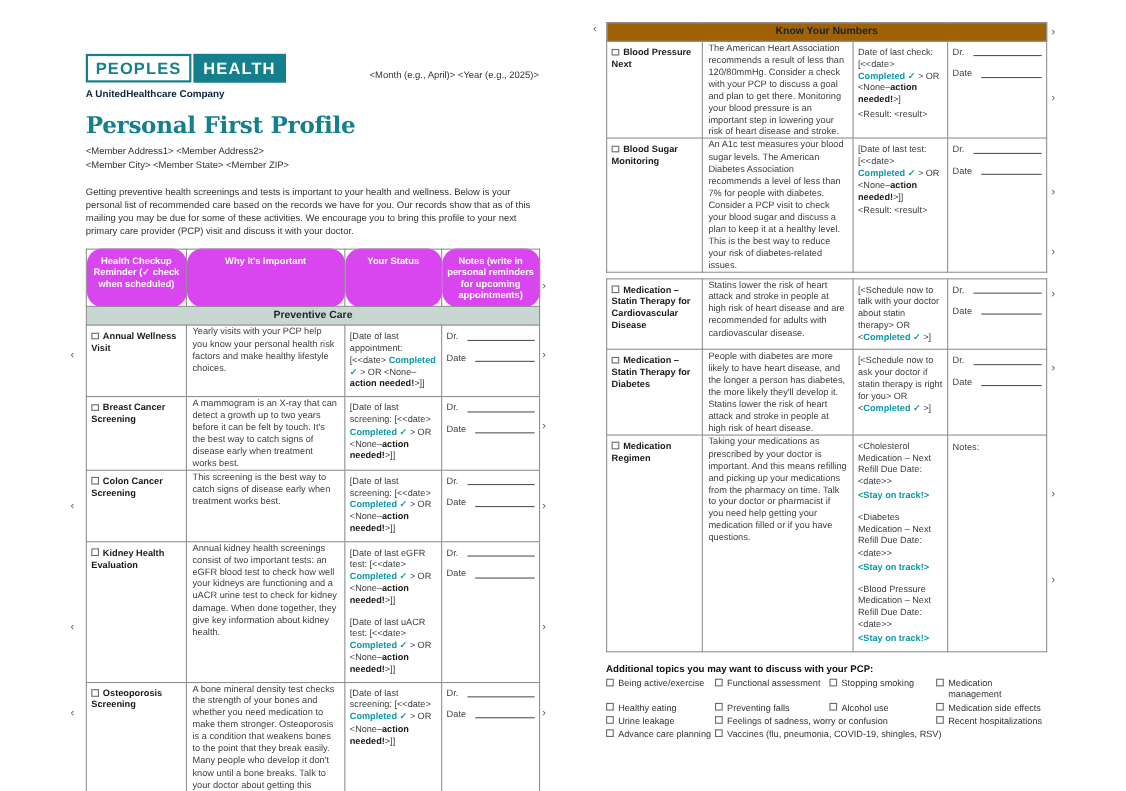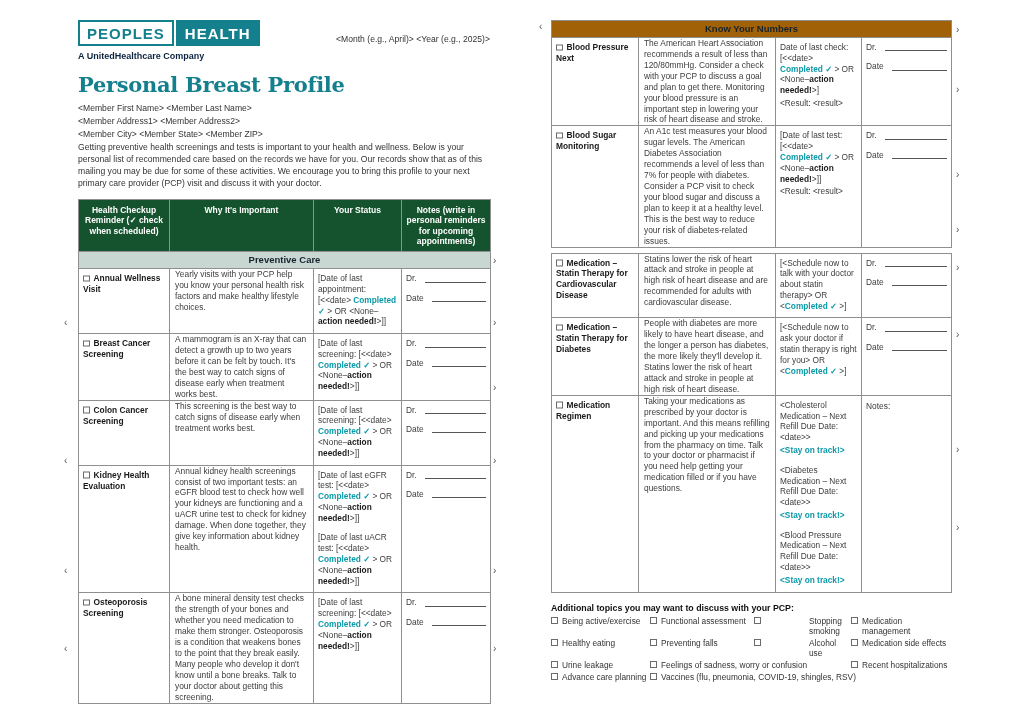--- a/index.html
+++ b/index.html
@@ -3,39 +3,39 @@
 <meta charset="utf-8">
 <style>
   * { box-sizing: border-box; margin: 0; padding: 0; }
   html,body { width:1024px; height:719px; background:#ffffff; overflow:hidden;
     font-family:"Liberation Sans", sans-serif; color:#3c3c3c; }
   .page { position:absolute; }
   #page-left  { left:78px;  top:20px; width:412px; }
   #page-right { left:551px; top:20px; width:400px; }
 
   
-  .logo-row { position:relative; }
+  .logo-row { position:relative;margin-top:29px; }
   .logo { display:inline-flex; gap:2px; }
   .logo .seg { font-weight:bold; font-size:15px; letter-spacing:1px; padding:4px 7px 3px; line-height:1; }
   .logo .seg1 { color:#15808D; border:2.5px solid #15808D; background:#fff; }
   .logo .seg2 { color:#fff; background:#15808D; border:2.5px solid #15808D; }
   .logo-sub { font-weight:bold; font-size:9px; color:#0c2340; margin-top:5px; }
   .date-ph { position:absolute; right:0; top:14px; font-size:8.6px; color:#333; }
 
   .title { font-family:"DejaVu Serif", serif; font-weight:bold; font-size:21px;
     color:#15808D; margin-top:11px; letter-spacing:-0.3px; }
   .member { font-size:8.6px; color:#333; line-height:1.5; margin-top:5px; }
-  .intro { font-size:8.6px; color:#333; line-height:1.4; margin-top:0; }
+  .intro { font-size:8.6px; color:#333; line-height:1.4; margin-top:11px; }
 
   
   table { border-collapse:collapse; width:100%; table-layout:fixed; }
   #page-left table { margin-top:10px; }
   td, th { border:1px solid #8f8f8f; vertical-align:top; }
-  th.hdr { background:#14532d; color:#fff; font-size:8.5px; font-weight:bold;
-    line-height:1.22; padding:5px 3px; text-align:center; }
+  th.hdr { background:#d946ef; color:#fff; font-size:8.5px; font-weight:bold;
+    line-height:1.22; padding:5px 3px; text-align:center;border-radius:14px; }
   td.band { background:#C9D7D3; color:#16222e; font-weight:bold; font-size:9.5px;
     text-align:center; padding:2px 0 3px; }
   #page-right td.band { background:#a16207; }
   td.name { font-size:8.4px; font-weight:bold; color:#1a1a1a; padding:4px; line-height:1.3; }
   td.why  { font-size:8.4px; color:#3c3c3c; padding:0 5px; line-height:1.3; }
   td.st   { font-size:8.3px; color:#3c3c3c; padding:4px; line-height:1.3; }
   td.nts  { font-size:8.4px; color:#3c3c3c; padding:5px 4px; }
   .st p { margin:0 0 2px; }
   .st p.mb { margin-bottom:9px; }
   .seg-teal { color:#0B99A8; font-weight:bold; }
@@ -48,21 +48,21 @@
   .wl { display:flex; align-items:flex-end; margin-bottom:11px; }
   .wl .lb { font-size:8.4px; color:#3c3c3c; margin-right:8px; line-height:1; }
   .wl .ln { flex:1; border-bottom:1px solid #555; height:8px; }
 
   
   .topics { margin-top:10px; }
   .topics .ttl { font-weight:bold; font-size:8.8px; color:#111; margin-bottom:3px; }
   .trow { display:flex; margin-bottom:2px; }
   .titem { font-size:8.3px; color:#333; display:flex; align-items:flex-start; }
   .titem .cb { width:7px; height:7px; margin-top:1px; flex:none; }
-  .w1 { width:99px; } .w2 { width:104px; } .w3 { width:97px;gap:44px; } .wfill { flex:1; }
+  .w1 { width:99px; } .w2 { width:104px; } .w3 { width:97px; } .wfill { flex:1; }
   .wspan2 { width:201px; }
 
   .gap4 { height:5px; }
 
   
   .fm { position:absolute; font-size:10px; color:#555; line-height:1; }
 </style>
 </head>
 <body>
 
@@ -70,24 +70,23 @@
 
   <div class="logo-row">
     <div class="logo">
       <span class="seg seg1">PEOPLES</span>
       <span class="seg seg2">HEALTH</span>
     </div>
     <div class="date-ph">&lt;Month (e.g., April)&gt; &lt;Year (e.g., 2025)&gt;</div>
     <div class="logo-sub">A UnitedHealthcare Company</div>
   </div>
 
-  <div class="title">Personal Breast Profile</div>
+  <div class="title">Personal First Profile</div>
 
   <div class="member">
-    <div>&lt;Member First Name&gt; &lt;Member Last Name&gt;</div>
     <div>&lt;Member Address1&gt; &lt;Member Address2&gt;</div>
     <div>&lt;Member City&gt; &lt;Member State&gt; &lt;Member ZIP&gt;</div>
   </div>
 
   <div class="intro">Getting preventive health screenings and tests is important to your health and wellness. Below is your personal list of recommended care based on the records we have for you. Our records show that as of this mailing you may be due for some of these activities. We encourage you to bring this profile to your next primary care provider (PCP) visit and discuss it with your doctor.</div>
 
   <table>
     <colgroup>
         <col style="width:91px">
         <col style="width:144px">

